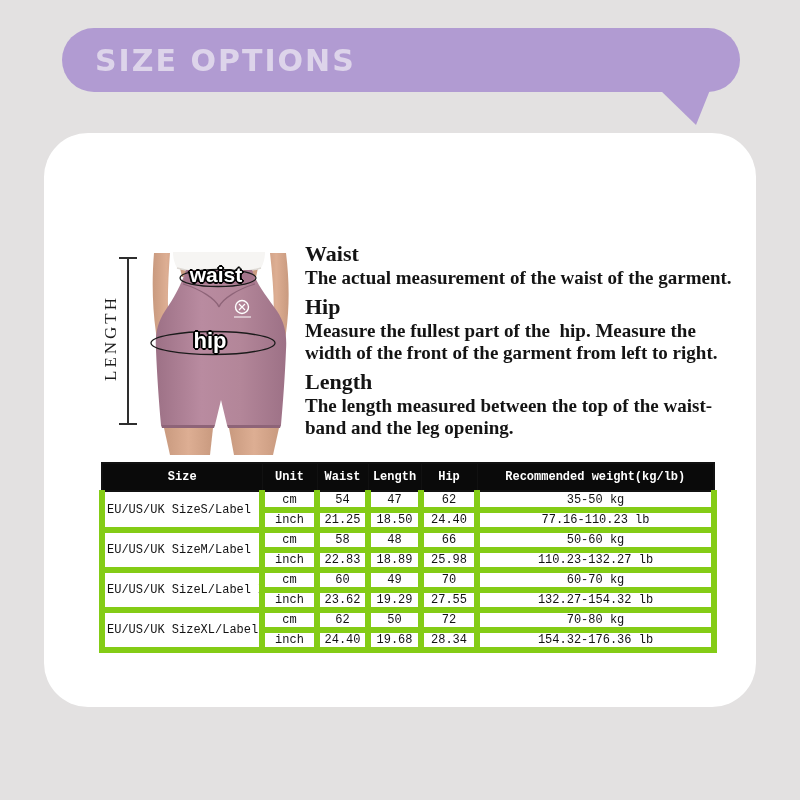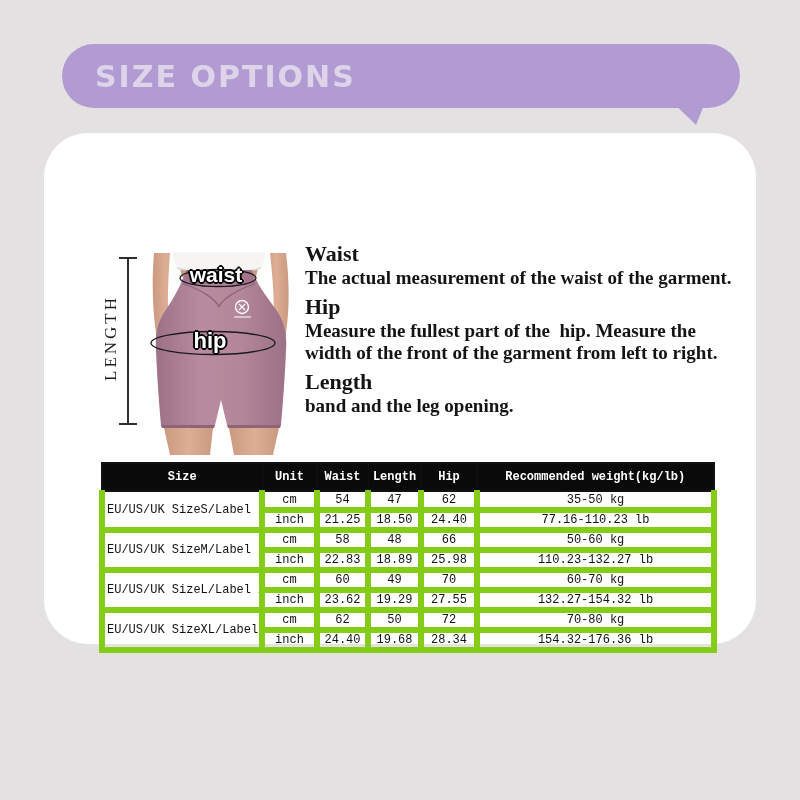--- a/index.html
+++ b/index.html
@@ -6,35 +6,35 @@
   html,body { width:800px; height:800px; }
   body {
     background:#e3e1e1;
     font-family:"Liberation Serif", serif;
     position:relative;
     overflow:hidden;
   }
   
   .bubble {
     position:absolute; left:62px; top:28px; width:678px; height:64px;
-    background:#b19bd2; border-radius:32px;margin-top:16px;
+    background:#b19bd2; border-radius:32px;
   }
   .bubble-label {
     position:absolute; left:33px; top:0; height:64px; line-height:66px;
     font-family:"DejaVu Sans", sans-serif; font-weight:700;
     font-size:30px; letter-spacing:2px; color:#ddd4ea;
   }
   .bubble-tail {
     position:absolute; left:660px; top:90px; width:50px; height:35px;
     background:#b19bd2;
     clip-path:polygon(0% 0%, 100% 0%, 72% 100%);
   }
   
   .card {
-    position:absolute; left:44px; top:133px; width:712px; height:511px;
+    position:absolute; left:44px; top:133px; width:712px; height:574px;
     background:#ffffff; border-radius:44px;
   }
   
   .figure { position:absolute; left:96px; top:102px; width:160px; height:220px; }
   .figure svg { position:absolute; left:0; top:0; }
   .tag {
     position:absolute; text-align:center; color:#fff;
     font-family:"Liberation Sans", sans-serif; font-weight:700;
     text-shadow:-2px 0 0 #000, 2px 0 0 #000, 0 -2px 0 #000, 0 2px 0 #000,
       -1px -1px 0 #000, 1px -1px 0 #000, -1px 1px 0 #000, 1px 1px 0 #000;
@@ -139,20 +139,21 @@
   <div class="len-cap bot"></div>
   <div class="len-label">LENGTH</div>
 
   <div class="guide">
     <div class="sec-heading">Waist</div>
     <div class="sec-line">The actual measurement of the waist of the garment.</div>
     <div class="sec-heading">Hip</div>
     <div class="sec-line">Measure the fullest part of the  hip. Measure the</div>
     <div class="sec-line">width of the front of the garment from left to right.</div>
     <div class="sec-heading">Length</div>
+    <div class="sec-line">The length measured between the top of the waist-</div>
     <div class="sec-line">band and the leg opening.</div>
   </div>
 
   <div class="size-table-wrap">
     <table class="size-table">
       <colgroup>
         <col style="width:160px">
           <col style="width:55px">
           <col style="width:51px">
         <col style="width:53px">

